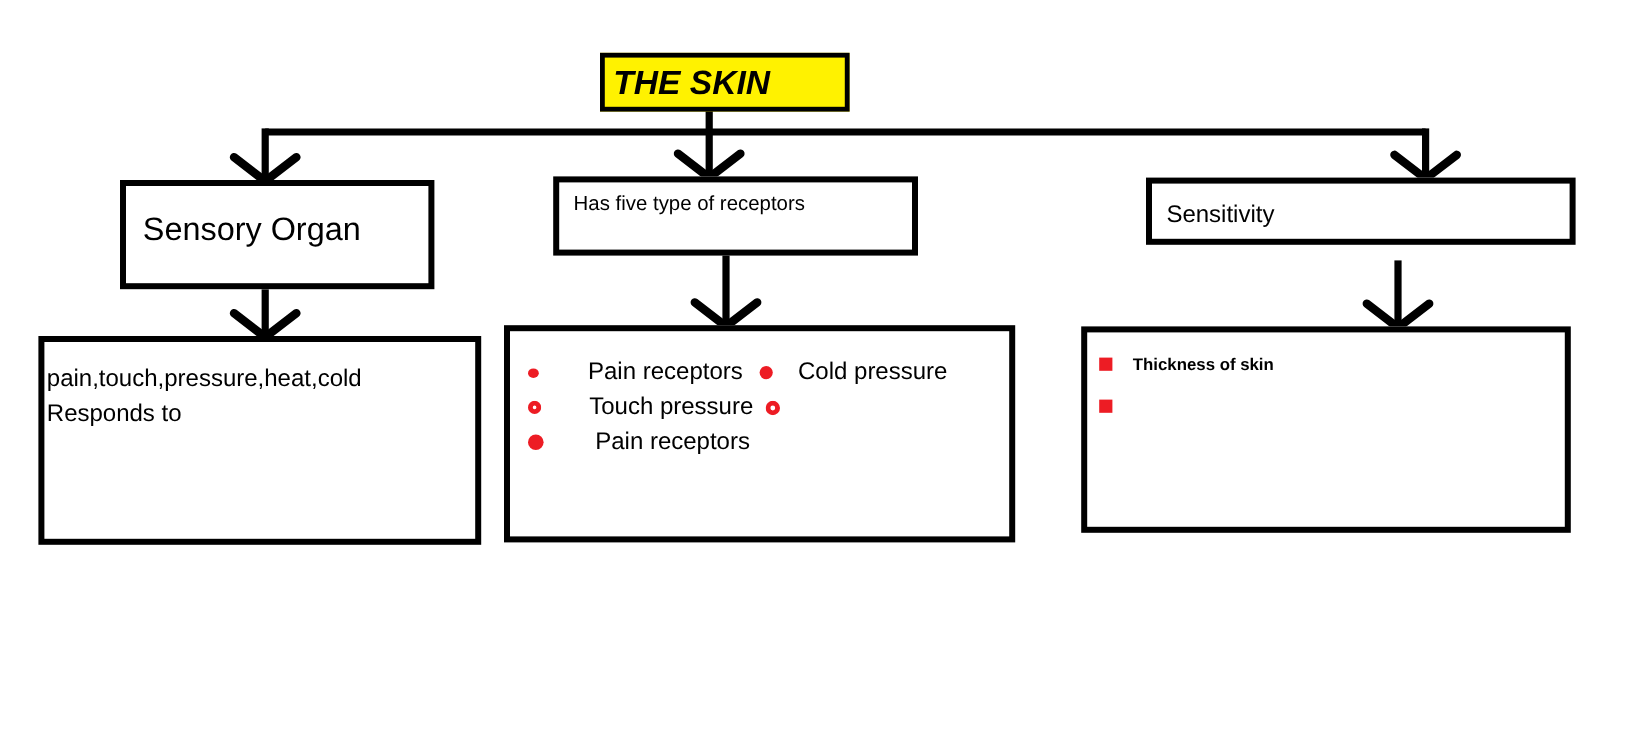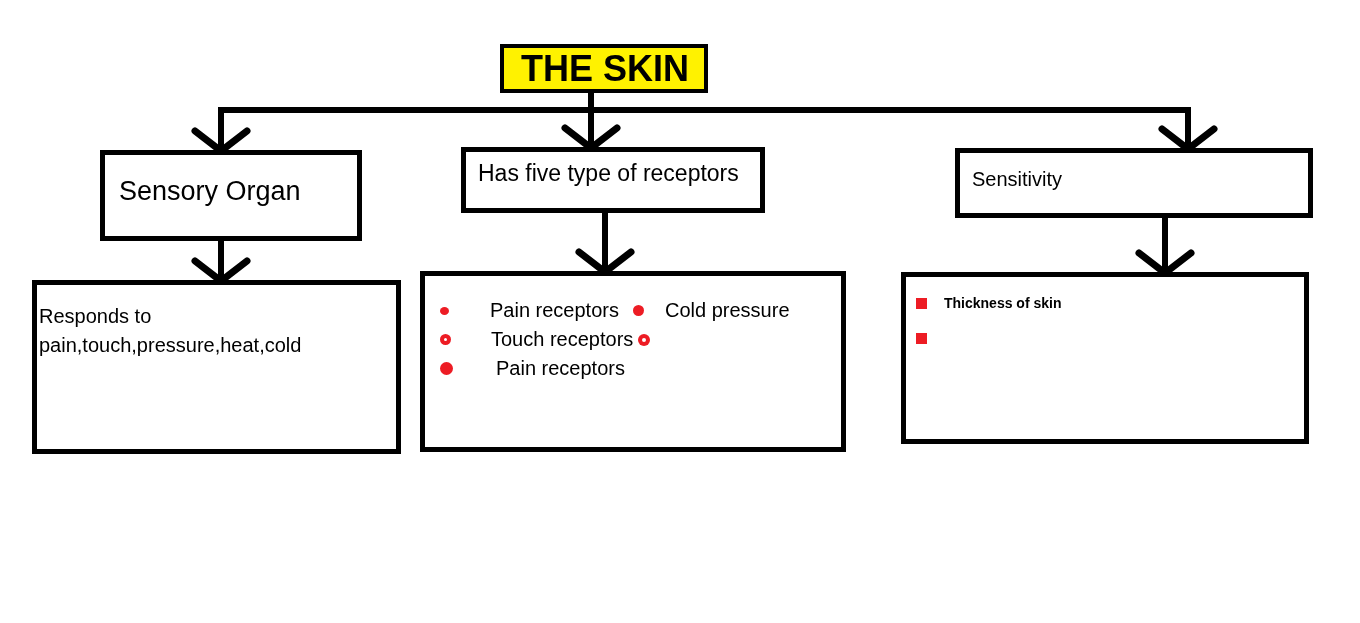--- a/index.html
+++ b/index.html
@@ -18,39 +18,40 @@
     position: absolute;
     box-sizing: border-box;
     border: 5px solid var(--line-black, #000);
     background: var(--box-bg, #ffffff);
   }
 
   .title-box {
     left: 500px; top: 44px; width: 208px; height: 49px;
     border-width: 4px;
     background: var(--title-bg, #fff200);
-    font-size: 36px; font-weight: bold;
+    font-size: 28px; font-weight: bold;
     display: flex; align-items: center;
-    padding-left: 17px;
+    padding-left: 7px;
     letter-spacing: 0px;
+    font-style: italic;
   }
 
   .sensory-box {
     left: 100px; top: 150px; width: 262px; height: 91px;
     display: flex; align-items: center;
     padding-left: 14px; padding-bottom: 8px;
     font-size: 27px;
   }
   .receptors-header-box {
     left: 461px; top: 147px; width: 304px; height: 66px;
     padding: 8px 0 0 12px;
-    font-size: 23px;
+    font-size: 17px;
   }
   .sensitivity-header-box {
-    left: 955px; top: 148px; width: 358px; height: 70px;
+    left: 955px; top: 148px; width: 358px; height: 56px;
     padding: 15px 16px 0 12px;
     font-size: 20px;
   }
 
   .responds-box {
     left: 32px; top: 280px; width: 369px; height: 174px;
     padding: 17px 8px 0 2px;
     font-size: 20px; line-height: 29px;
   }
 
@@ -133,39 +134,39 @@
 
   <div class="box receptors-header-box">
     <span>Has five type of receptors</span>
   </div>
 
   <div class="box sensitivity-header-box">
     <span>Sensitivity</span>
   </div>
 
   <div class="box responds-box">
+    <div>pain,touch,pressure,heat,cold</div>
     <div>Responds to</div>
-    <div>pain,touch,pressure,heat,cold</div>
   </div>
 
   <div class="box receptors-box">
     <div class="r-row">
       <div class="r-cell c1">
         <span class="bullet b-pain"></span>
         <span class="lbl">Pain receptors</span>
       </div>
       <div class="r-cell">
         <span class="bullet b-cold"></span>
         <span class="lbl">Cold pressure</span>
       </div>
     </div>
     <div class="r-row">
       <div class="r-cell c1">
         <span class="bullet b-touch"></span>
-        <span class="lbl">Touch receptors</span>
+        <span class="lbl">Touch pressure</span>
       </div>
       <div class="r-cell">
         <span class="bullet b-pressure"></span>
       </div>
     </div>
     <div class="r-row">
       <div class="r-cell c1">
         <span class="bullet b-heat"></span>
         <span class="lbl">Pain receptors</span>
       </div>

